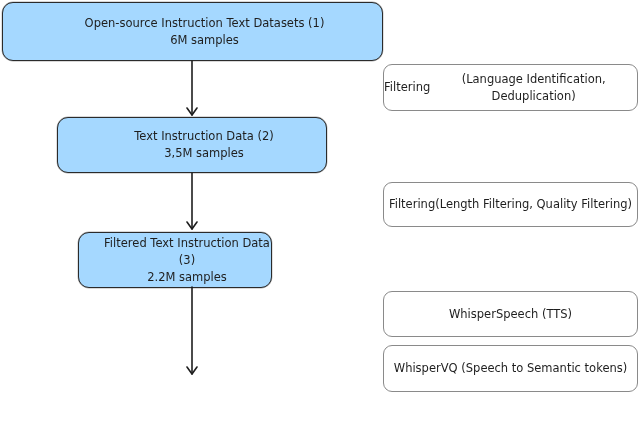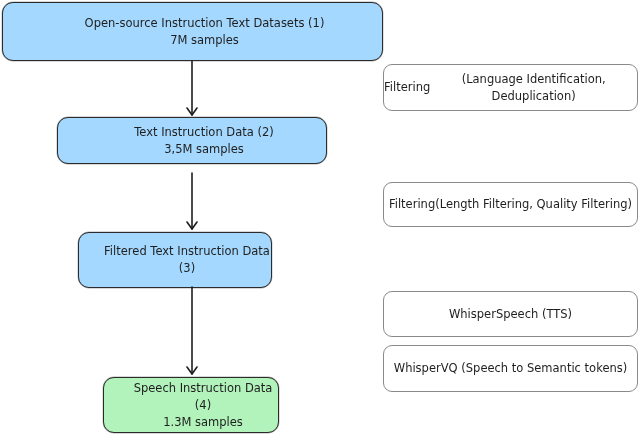--- a/index.html
+++ b/index.html
@@ -44,21 +44,21 @@
     display:flex;
     flex-direction:row;
     align-items:center;
     justify-content:center;
     text-align:center;
     color:var(--text-color);
     font-size:11.5px;
     line-height:17px;
   }
   .node1{left:2px;top:2px;width:381px;height:59px;}
-  .node2{left:57px;top:117px;width:270px;height:47px;}
+  .node2{left:57px;top:117px;width:270px;height:56px;}
   .node3{left:78px;top:232px;width:194px;height:56px;}
   .node4{left:103px;top:377px;width:176px;height:56px;}
   .note1{left:383px;top:64px;width:255px;height:47px;}
   .note2{left:383px;top:182px;width:255px;height:45px;}
   .note3{left:383px;top:291px;width:255px;height:46px;}
   .note4{left:383px;top:345px;width:255px;height:47px;}
   .arrow{position:absolute;overflow:visible;}
   .arrow line,.arrow path{
     stroke:var(--arrow-color);
     stroke-width:1.6;
@@ -70,51 +70,48 @@
   .arrow2{left:184px;top:173px;}
   .arrow3{left:184px;top:287px;}
 </style>
 </head>
 <body>
 
 <div class="canvas">
 
   <div class="node node1" style="background: rgb(165, 216, 255);">
     <div>Open-source Instruction Text Datasets (1)</div>
-    <div>7M samples</div>
+    <div>6M samples</div>
   </div>
 
   <svg class="arrow arrow1" width="16" height="56">
     <line x1="8" y1="0" x2="8" y2="54"></line>
     <path d="M3,47 L8,54 L13,47"></path>
   </svg>
 
   <div class="node node2" style="background: rgb(165, 216, 255);">
     <div>Text Instruction Data (2)</div>
     <div>3,5M samples</div>
   </div>
 
   <svg class="arrow arrow2" width="16" height="58">
     <line x1="8" y1="0" x2="8" y2="56"></line>
     <path d="M3,49 L8,56 L13,49"></path>
   </svg>
 
   <div class="node node3" style="background: rgb(165, 216, 255);">
     <div>Filtered Text Instruction Data (3)</div>
+    <div>2.2M samples</div>
   </div>
 
   <svg class="arrow arrow3" width="16" height="89">
     <line x1="8" y1="0" x2="8" y2="87"></line>
     <path d="M3,80 L8,87 L13,80"></path>
   </svg>
 
-  <div class="node node4" style="background: rgb(178, 242, 187);">
-    <div>Speech Instruction Data (4)</div>
-    <div>1.3M samples</div>
-  </div>
 
   <div class="note note1">
     <div>Filtering</div>
     <div>(Language Identification, Deduplication)</div>
   </div>
 
   <div class="note note2">
     <div>Filtering</div>
     <div>(Length Filtering, Quality Filtering)</div>
   </div>

